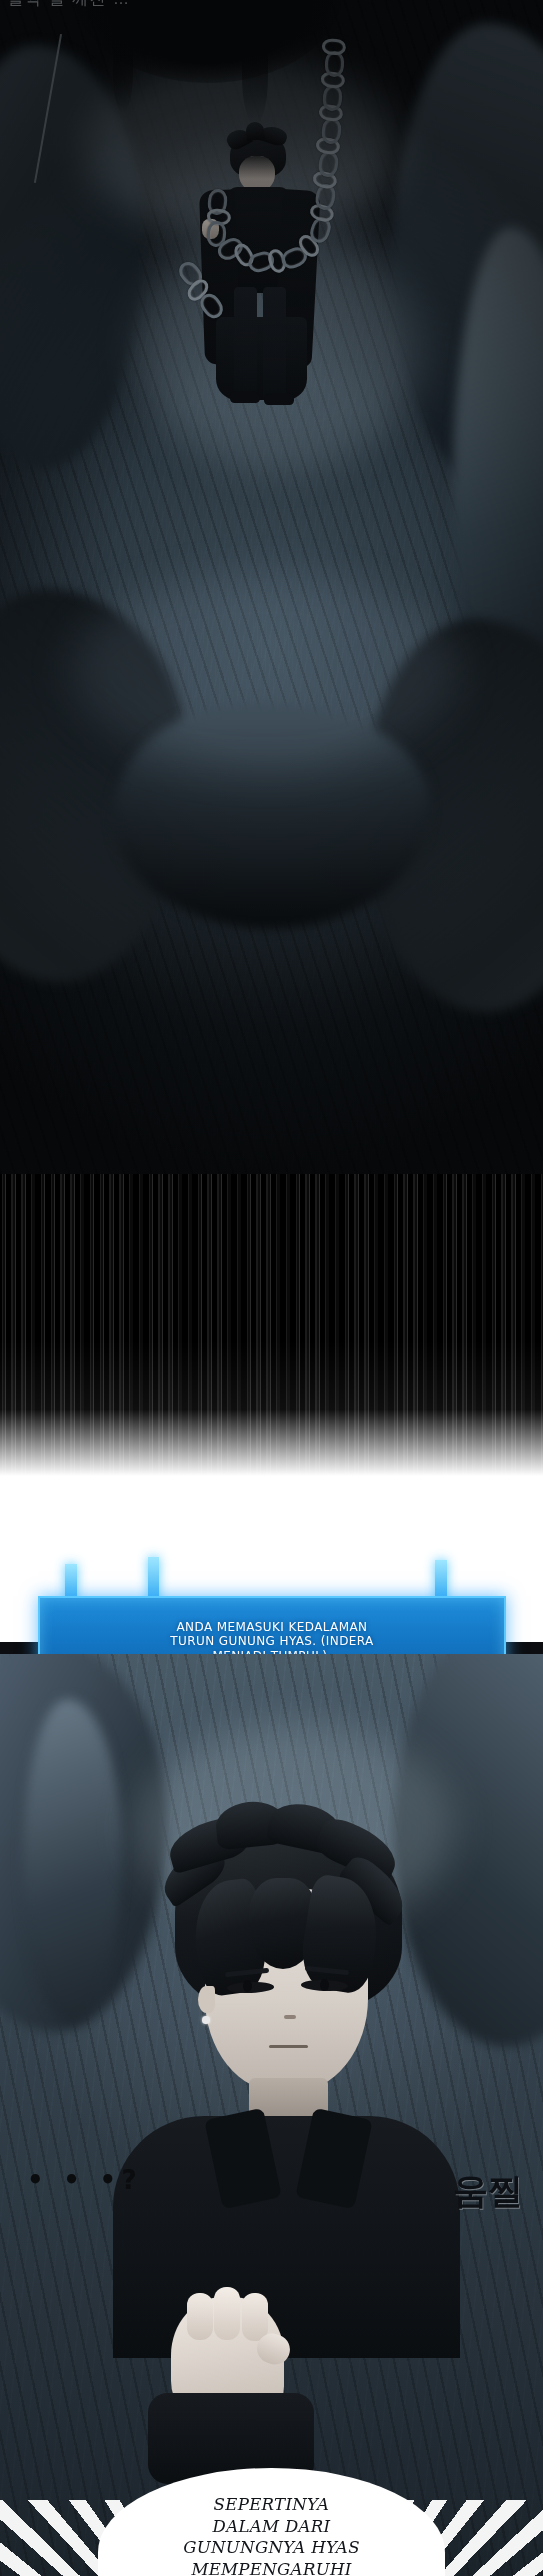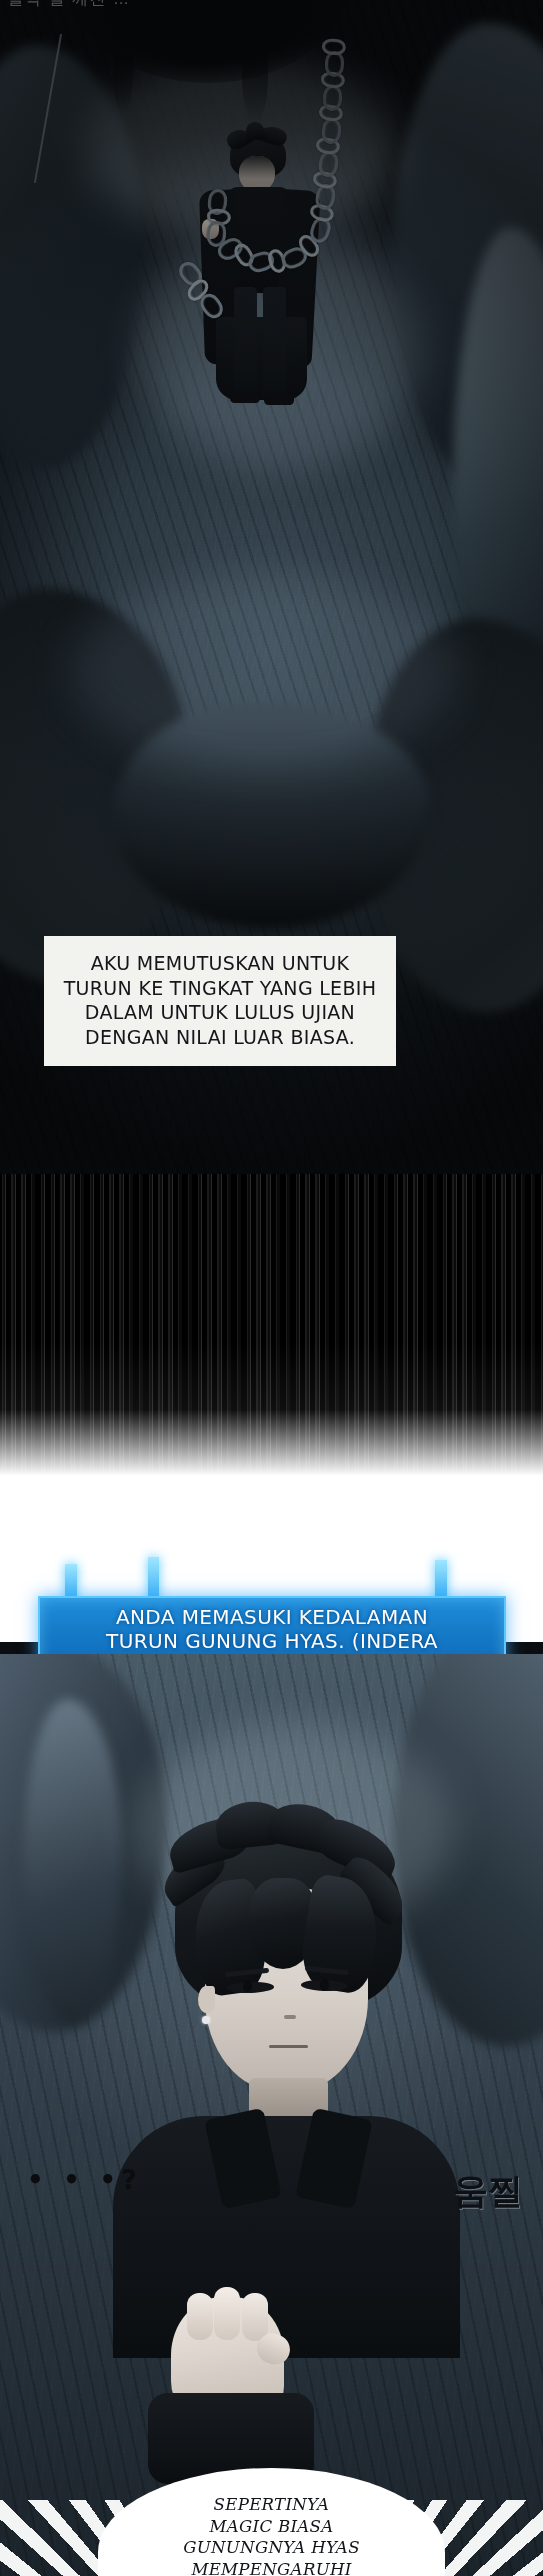--- a/index.html
+++ b/index.html
@@ -143,21 +143,21 @@
     box-sizing: border-box;
     display: flex;
     align-items: center;
     justify-content: center;
   }
   .sysbox p {
     margin: 0;
     text-align: center;
     color: #ffffff;
     font-family: "DejaVu Sans", sans-serif;
-    font-size: 20px;
+    font-size: 12px;
     line-height: 1.22;
     letter-spacing: 0.4px;
     text-shadow: 0 0 4.5px rgba(0,60,120,.9);
   }
   .sys-tick {
     position: absolute;
     background: linear-gradient(180deg, #9ee6ff, #2aa6f0);
     box-shadow: 0 0 10.6px rgba(80,200,255,.9);
   }
 
@@ -331,26 +331,20 @@
       <div class="chain-link" style="left:325px; top:51px; transform:rotate(2deg);"></div>
       <div class="chain-link alt" style="left:326px; top:35px; transform:rotate(-86deg);"></div>
 
       <div class="chain-link" style="left:181px; top:261px; transform:rotate(-40deg);"></div>
       <div class="chain-link alt" style="left:190px; top:278px; transform:rotate(42deg);"></div>
       <div class="chain-link" style="left:202px; top:293px; transform:rotate(-36deg);"></div>
     </div>
 
     <div class="vig"></div>
 
-    <div class="cap1">
-      <p>AKU MEMUTUSKAN UNTUK</p>
-      <p>TURUN KE TINGKAT YANG LEBIH</p>
-      <p>DALAM UNTUK LULUS UJIAN</p>
-      <p>DENGAN NILAI LUAR BIASA.</p>
-    </div>
   </div>
 
   <div class="speedband"></div>
   <div class="whiteband"></div>
 
   <div class="sysbox-wrap">
     <div class="sys-tick" style="left:65px;  top:12px;  width:12px; height:41px;"></div>
     <div class="sys-tick" style="left:148px; top:4.5px;   width:10.6px; height:50px;"></div>
     <div class="sys-tick" style="left:435px; top:7.6px;  width:12px; height:45px;"></div>
     <div class="sys-tick" style="left:48px;  top:125px; width:10.6px; height:44px;"></div>
@@ -418,21 +412,21 @@
     </div>
 
     <div class="dots">• • •?</div>
     <div class="sfx">움찔</div>
 
     <div class="burst"></div>
 
     <div class="balloon">
       <p>
         <span>SEPERTINYA</span><br>
-        <span>MAGIC BIASA</span><br>
+        <span>DALAM DARI</span><br>
         <span>GUNUNGNYA HYAS</span><br>
         <span>MEMPENGARUHI</span><br>
         
       </p>
     </div>
   </div>
 
 </div>
 
 

